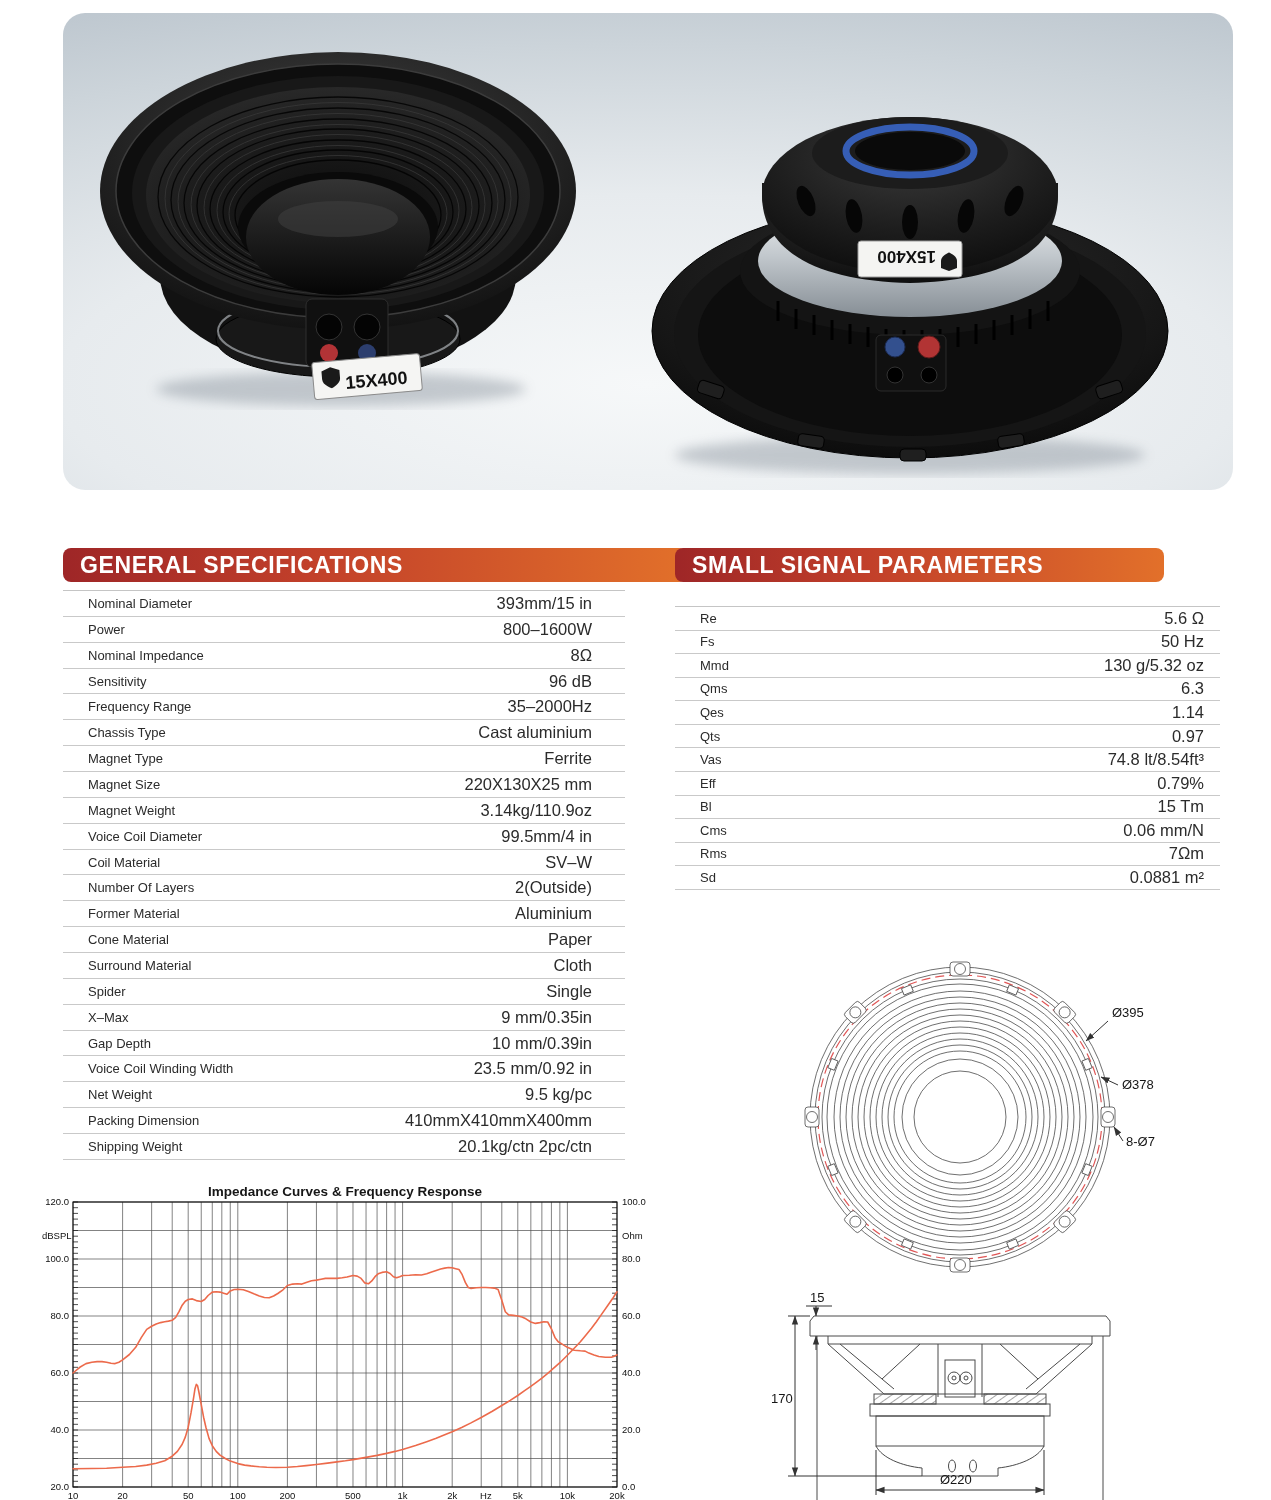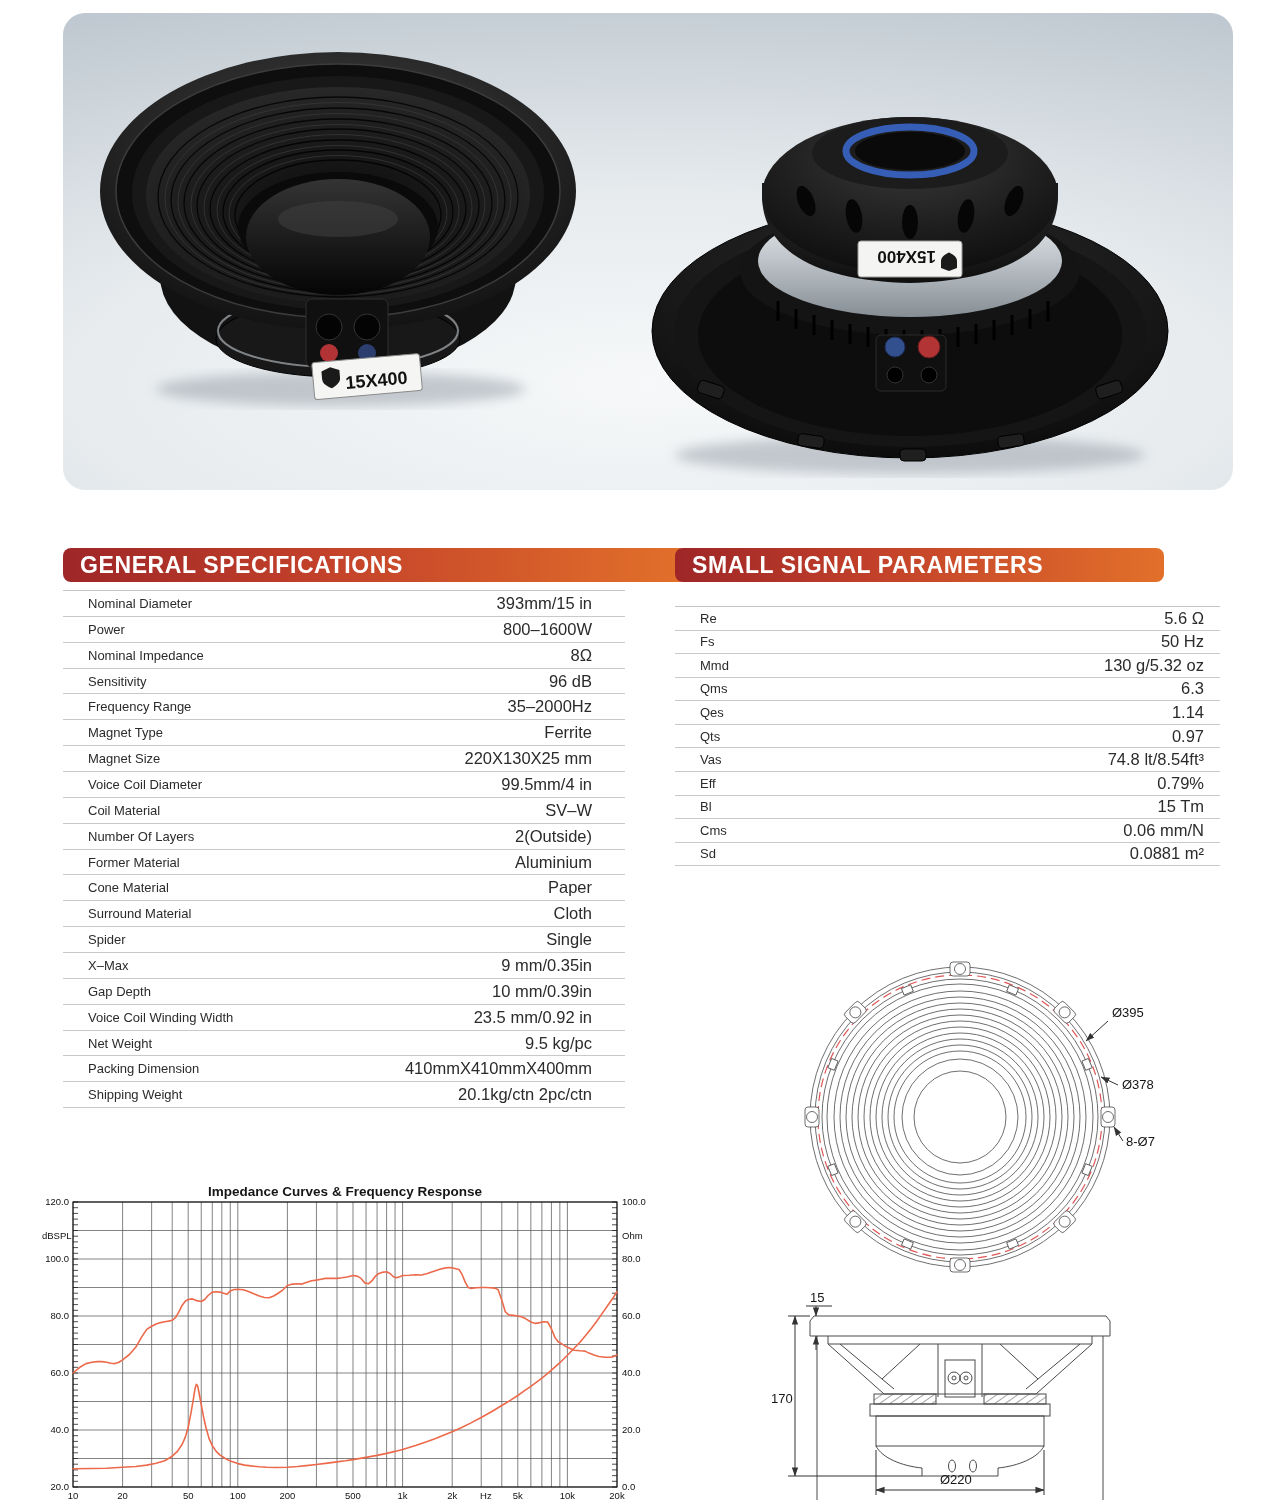--- a/index.html
+++ b/index.html
@@ -202,26 +202,34 @@
       </div>
       <div class="spec-row">
         <span class="spec-label">Sensitivity</span>
         <span class="spec-value">96 dB</span>
       </div>
       <div class="spec-row">
         <span class="spec-label">Frequency Range</span>
         <span class="spec-value">35–2000Hz</span>
       </div>
       <div class="spec-row">
+        <span class="spec-label">Chassis Type</span>
+        <span class="spec-value">Cast aluminium</span>
+      </div>
+      <div class="spec-row">
         <span class="spec-label">Magnet Type</span>
         <span class="spec-value">Ferrite</span>
       </div>
       <div class="spec-row">
         <span class="spec-label">Magnet Size</span>
         <span class="spec-value">220X130X25 mm</span>
+      </div>
+      <div class="spec-row">
+        <span class="spec-label">Magnet Weight</span>
+        <span class="spec-value">3.14kg/110.9oz</span>
       </div>
       <div class="spec-row">
         <span class="spec-label">Voice Coil Diameter</span>
         <span class="spec-value">99.5mm/4 in</span>
       </div>
       <div class="spec-row">
         <span class="spec-label">Coil Material</span>
         <span class="spec-value">SV–W</span>
       </div>
       <div class="spec-row">
@@ -306,20 +314,24 @@
         <span class="spec-label">Eff</span>
         <span class="spec-value">0.79%</span>
       </div>
       <div class="spec-row">
         <span class="spec-label">Bl</span>
         <span class="spec-value">15 Tm</span>
       </div>
       <div class="spec-row">
         <span class="spec-label">Cms</span>
         <span class="spec-value">0.06 mm/N</span>
+      </div>
+      <div class="spec-row">
+        <span class="spec-label">Rms</span>
+        <span class="spec-value">7Ωm</span>
       </div>
       <div class="spec-row">
         <span class="spec-label">Sd</span>
         <span class="spec-value">0.0881 m²</span>
       </div>
     </div>
 
   <svg id="chart" width="625" height="317" viewBox="0 0 625 317">
       <line x1="33" y1="19" x2="33" y2="304" class="grid"></line>
       <line x1="82.60885476845431" y1="19" x2="82.60885476845431" y2="304" class="grid"></line>

